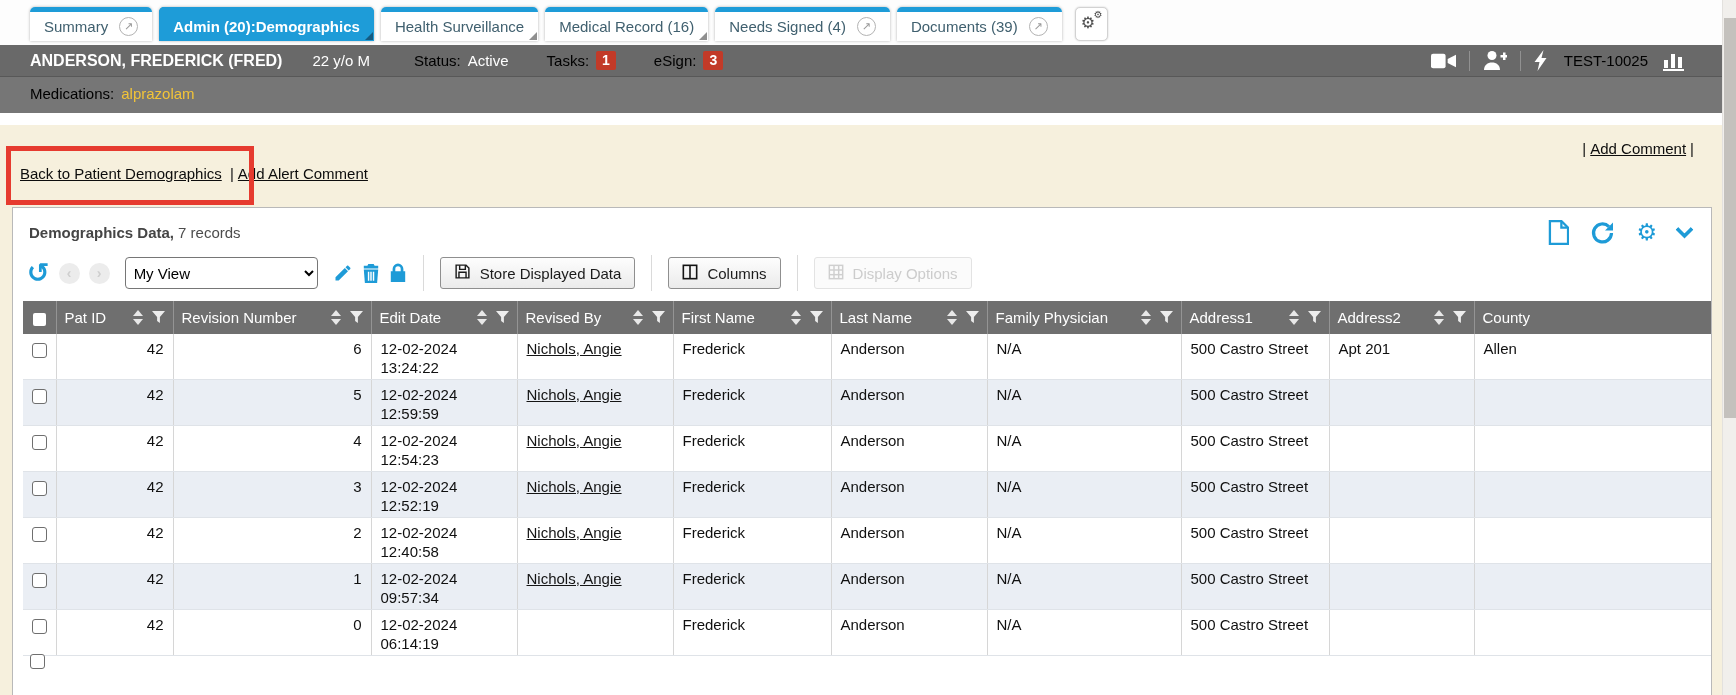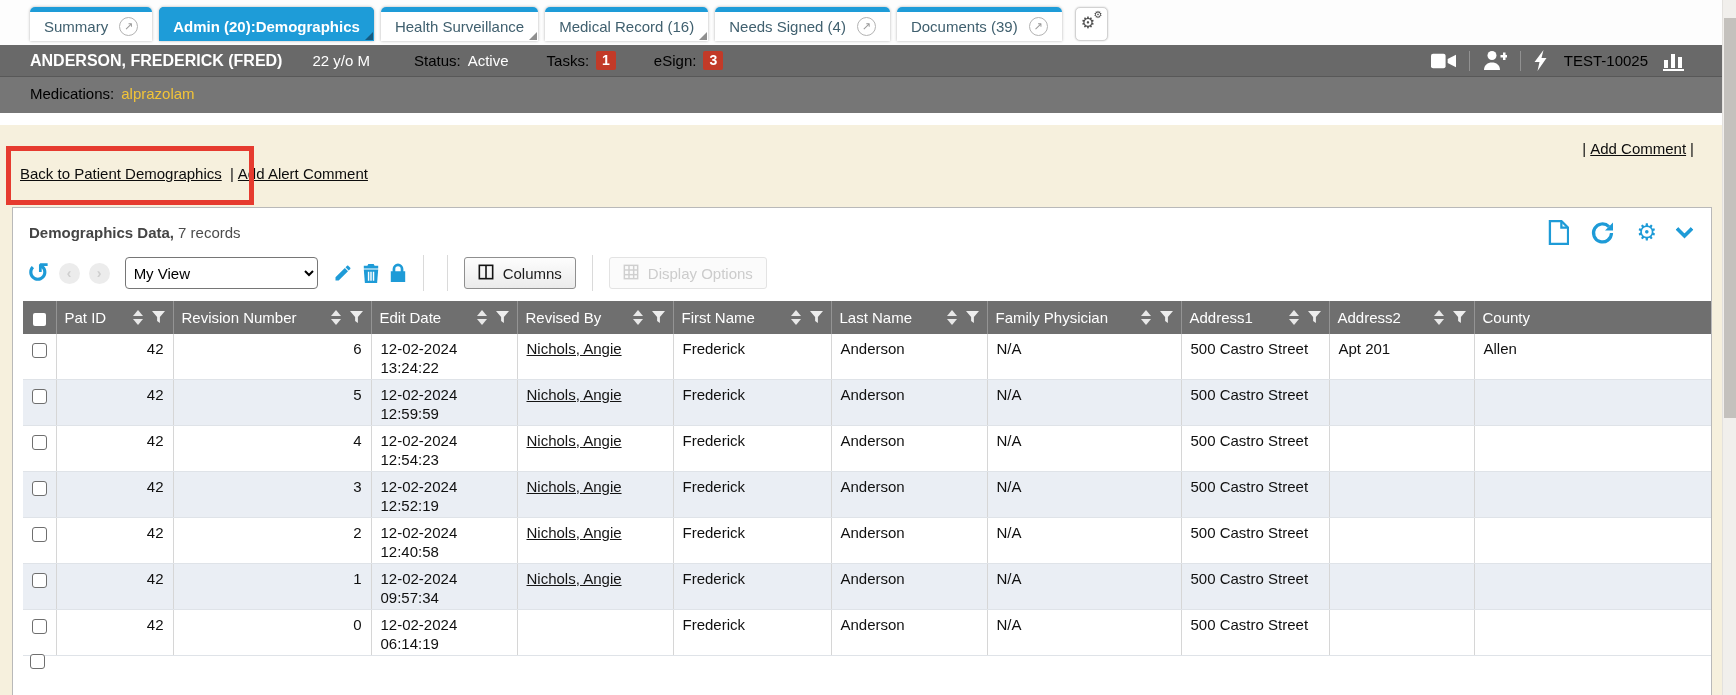--- a/index.html
+++ b/index.html
@@ -250,20 +250,29 @@
               <path d="M7 1h6l1 2h4v3H2V3h4l1-2z"></path>
               <path d="M6.5 9.5h1.6v10H6.5zM9.2 9.5h1.6v10H9.2zM12 9.5h1.6v10H12z" fill="#fff"></path>
             </svg>
         </span>
         <span class="tool-ic">
           <svg width="18" height="20" viewBox="0 0 20 22" fill="#1e9bd7">
               <path d="M4 9V6.5A6 6 0 0 1 16 6.5V9h2v12H2V9h2zm3 0h6V6.5a3 3 0 0 0-6 0V9z"></path>
             </svg>
         </span>
         <span class="vdiv"></span>
+        <button class="tbtn">
+          <span>
+            <svg width="17" height="17" viewBox="0 0 24 24" fill="none" stroke="#1a1a1a" stroke-width="2">
+                <path d="M3 3h14l4 4v14H3z"></path>
+                <path d="M8 3v6h8V3M7 21v-8h10v8"></path>
+              </svg>
+          </span>
+          <span>Store Displayed Data</span>
+        </button>
         <span class="vdiv"></span>
         <button class="tbtn">
           <span>
             <svg width="16" height="16" viewBox="0 0 24 24" fill="none" stroke="#141414" stroke-width="2.4">
                 <rect x="2" y="2" width="20" height="20"></rect>
                 <line x1="12" y1="2" x2="12" y2="22"></line>
               </svg>
           </span>
           <span>Columns</span>
         </button>

